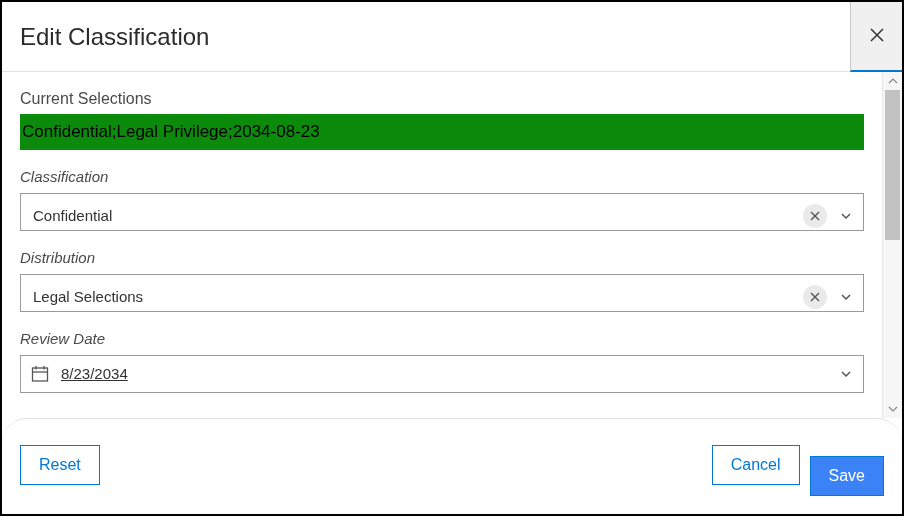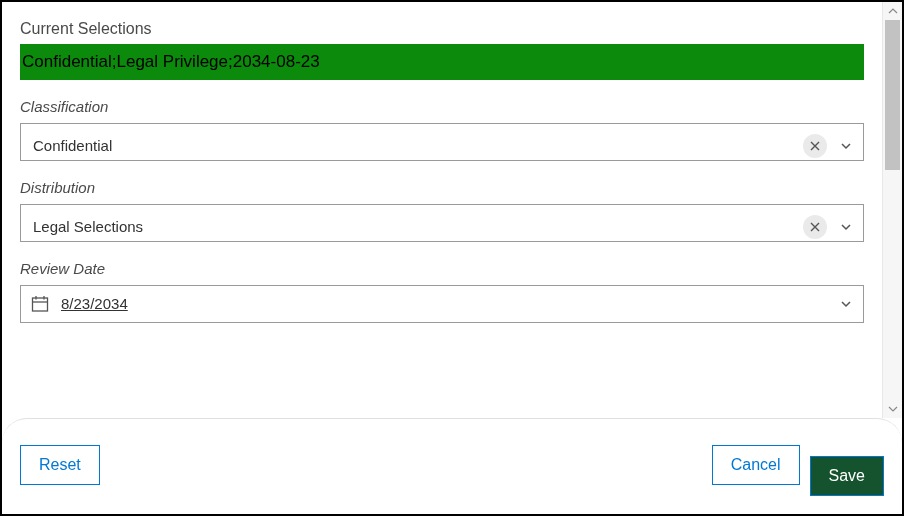--- a/index.html
+++ b/index.html
@@ -189,31 +189,41 @@
   }
   .btn-outline {
     background: #fff;
     border: 1px solid #0078d4;
     color: #0078d4;
   }
   .btn-outline + .btn-outline,
   .btn-outline + .btn-primary,
   .btn-primary { margin-left: 10px; }
   .btn-primary {
-    background: #14532d;
+    background: #3b82f6;
     border: 1px solid #0078d4;
     color: #fff;
     margin-top: 23px;
   }
 </style>
 </head>
 <body>
 
 <div class="dialog">
 
+  <div class="dialog-header">
+    <div class="dialog-title">Edit Classification</div>
+    <button class="close-btn">
+      <span>
+        <svg viewBox="0 0 14 14">
+            <path d="M1 1 L13 13 M13 1 L1 13" stroke="#333" stroke-width="1.5" fill="none"></path>
+          </svg>
+      </span>
+    </button>
+  </div>
 
   <div class="dialog-body-wrap">
     <div class="dialog-body">
 
       <div class="section-label">Current Selections</div>
       <div class="selections-bar">Confidential;Legal Privilege;2034-08-23</div>
 
       <div class="field-label">Classification</div>
       <div class="select-field">
         <div class="select-value">Confidential</div>

